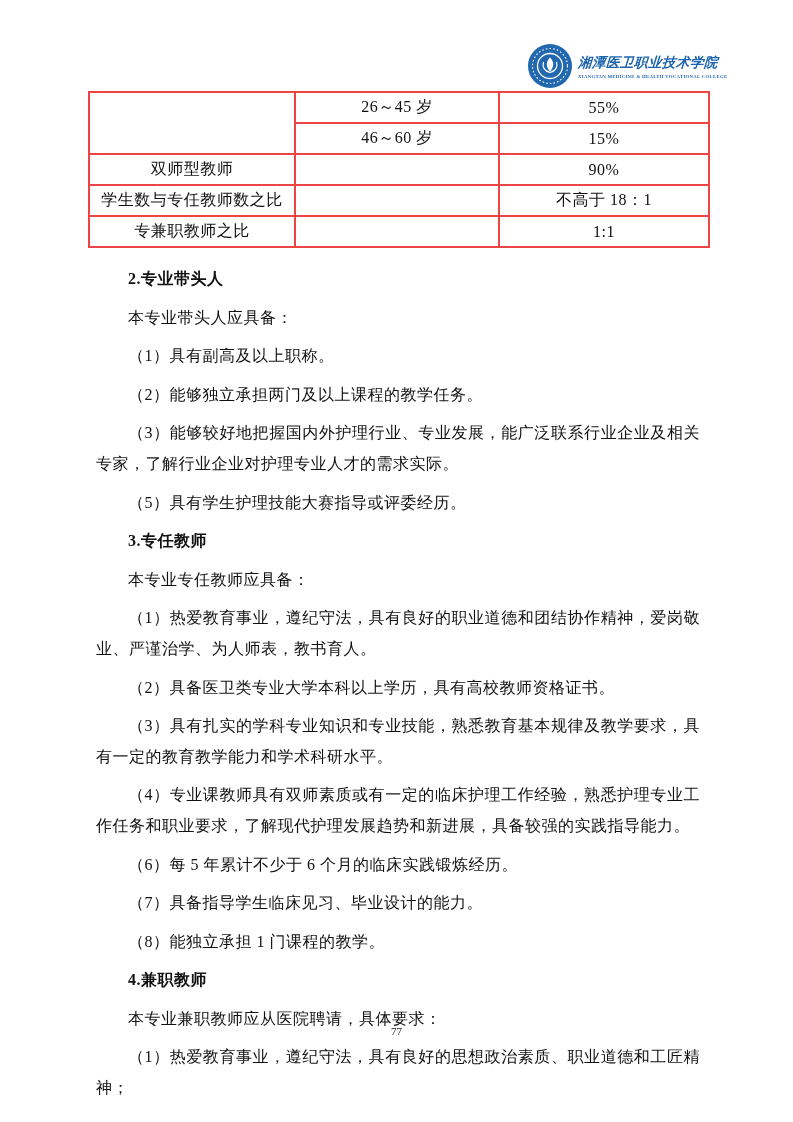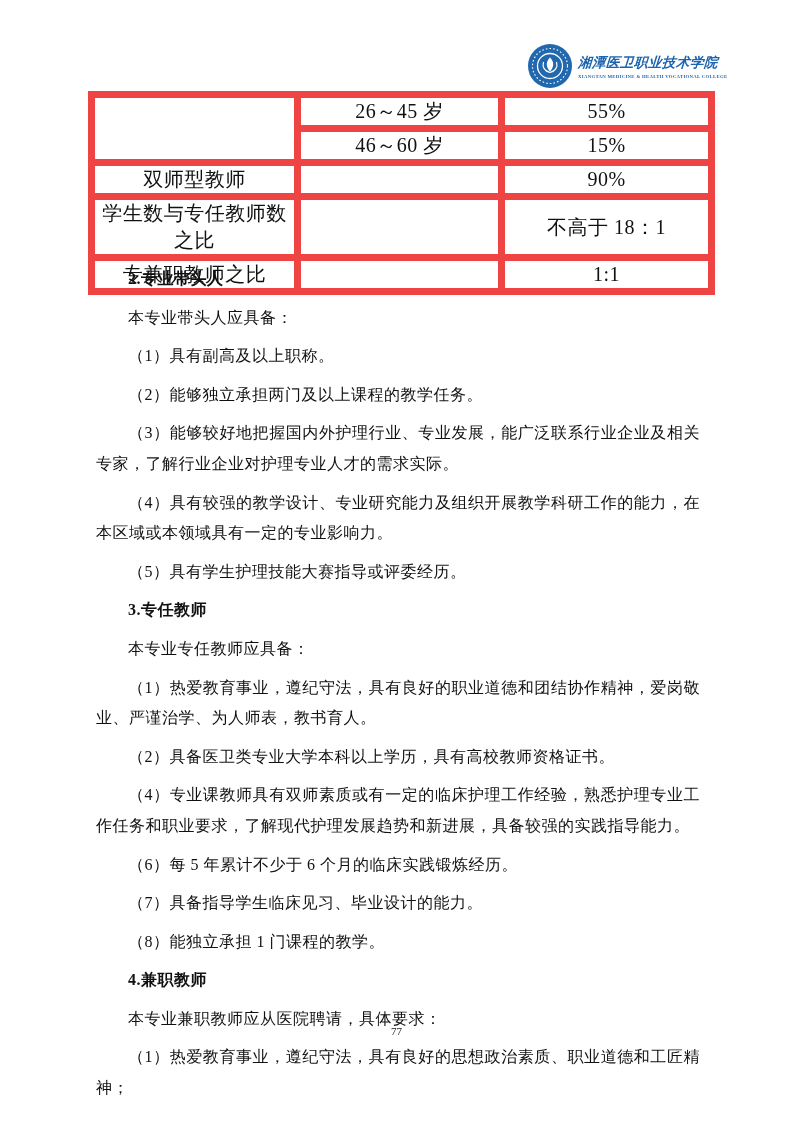--- a/index.html
+++ b/index.html
@@ -33,23 +33,23 @@
 
   
   table.spec {
     position:absolute; left:88px; top:91px;
     width:620px;
     border-collapse:collapse;
     border:2px solid #000;
     table-layout:fixed;
   }
   table.spec td {
-    border:7px solid #ef4444;
+    border:2px solid #ef4444;
     text-align:center; vertical-align:middle;
-    font-size:20px; height:31px;
+    font-size:16px; height:31px;
     letter-spacing:0.5px;
     overflow:hidden;
   }
   table.spec .c1 { width:206px; }
   table.spec .c2 { width:204px; }
   table.spec .c3 { width:210px; }
   table.spec td.bold { font-weight:normal; }
 
   
   .body-text {
@@ -116,26 +116,26 @@
       </tr>
     </tbody>
   </table>
 
   <div class="body-text">
     <p class="heading">2.专业带头人</p>
     <p>本专业带头人应具备：</p>
     <p>（1）具有副高及以上职称。</p>
     <p>（2）能够独立承担两门及以上课程的教学任务。</p>
     <p>（3）能够较好地把握国内外护理行业、专业发展，能广泛联系行业企业及相关专家，了解行业企业对护理专业人才的需求实际。</p>
-    <p>（4）具有较强的教学设计、专业研究能力及组织开展教学科研工作的能力，在本区域或本领域具有一定的专业影响力。</p>
     <p>（5）具有学生护理技能大赛指导或评委经历。</p>
     <p class="heading">3.专任教师</p>
     <p>本专业专任教师应具备：</p>
     <p>（1）热爱教育事业，遵纪守法，具有良好的职业道德和团结协作精神，爱岗敬业、严谨治学、为人师表，教书育人。</p>
     <p>（2）具备医卫类专业大学本科以上学历，具有高校教师资格证书。</p>
+    <p>（3）具有扎实的学科专业知识和专业技能，熟悉教育基本规律及教学要求，具有一定的教育教学能力和学术科研水平。</p>
     <p>（4）专业课教师具有双师素质或有一定的临床护理工作经验，熟悉护理专业工作任务和职业要求，了解现代护理发展趋势和新进展，具备较强的实践指导能力。</p>
     <p>（6）每 5 年累计不少于 6 个月的临床实践锻炼经历。</p>
     <p>（7）具备指导学生临床见习、毕业设计的能力。</p>
     <p>（8）能独立承担 1 门课程的教学。</p>
     <p class="heading">4.兼职教师</p>
     <p>本专业兼职教师应从医院聘请，具体要求：</p>
     <p>（1）热爱教育事业，遵纪守法，具有良好的思想政治素质、职业道德和工匠精神；</p>
   </div>
 
   <div class="page-number">77</div>

